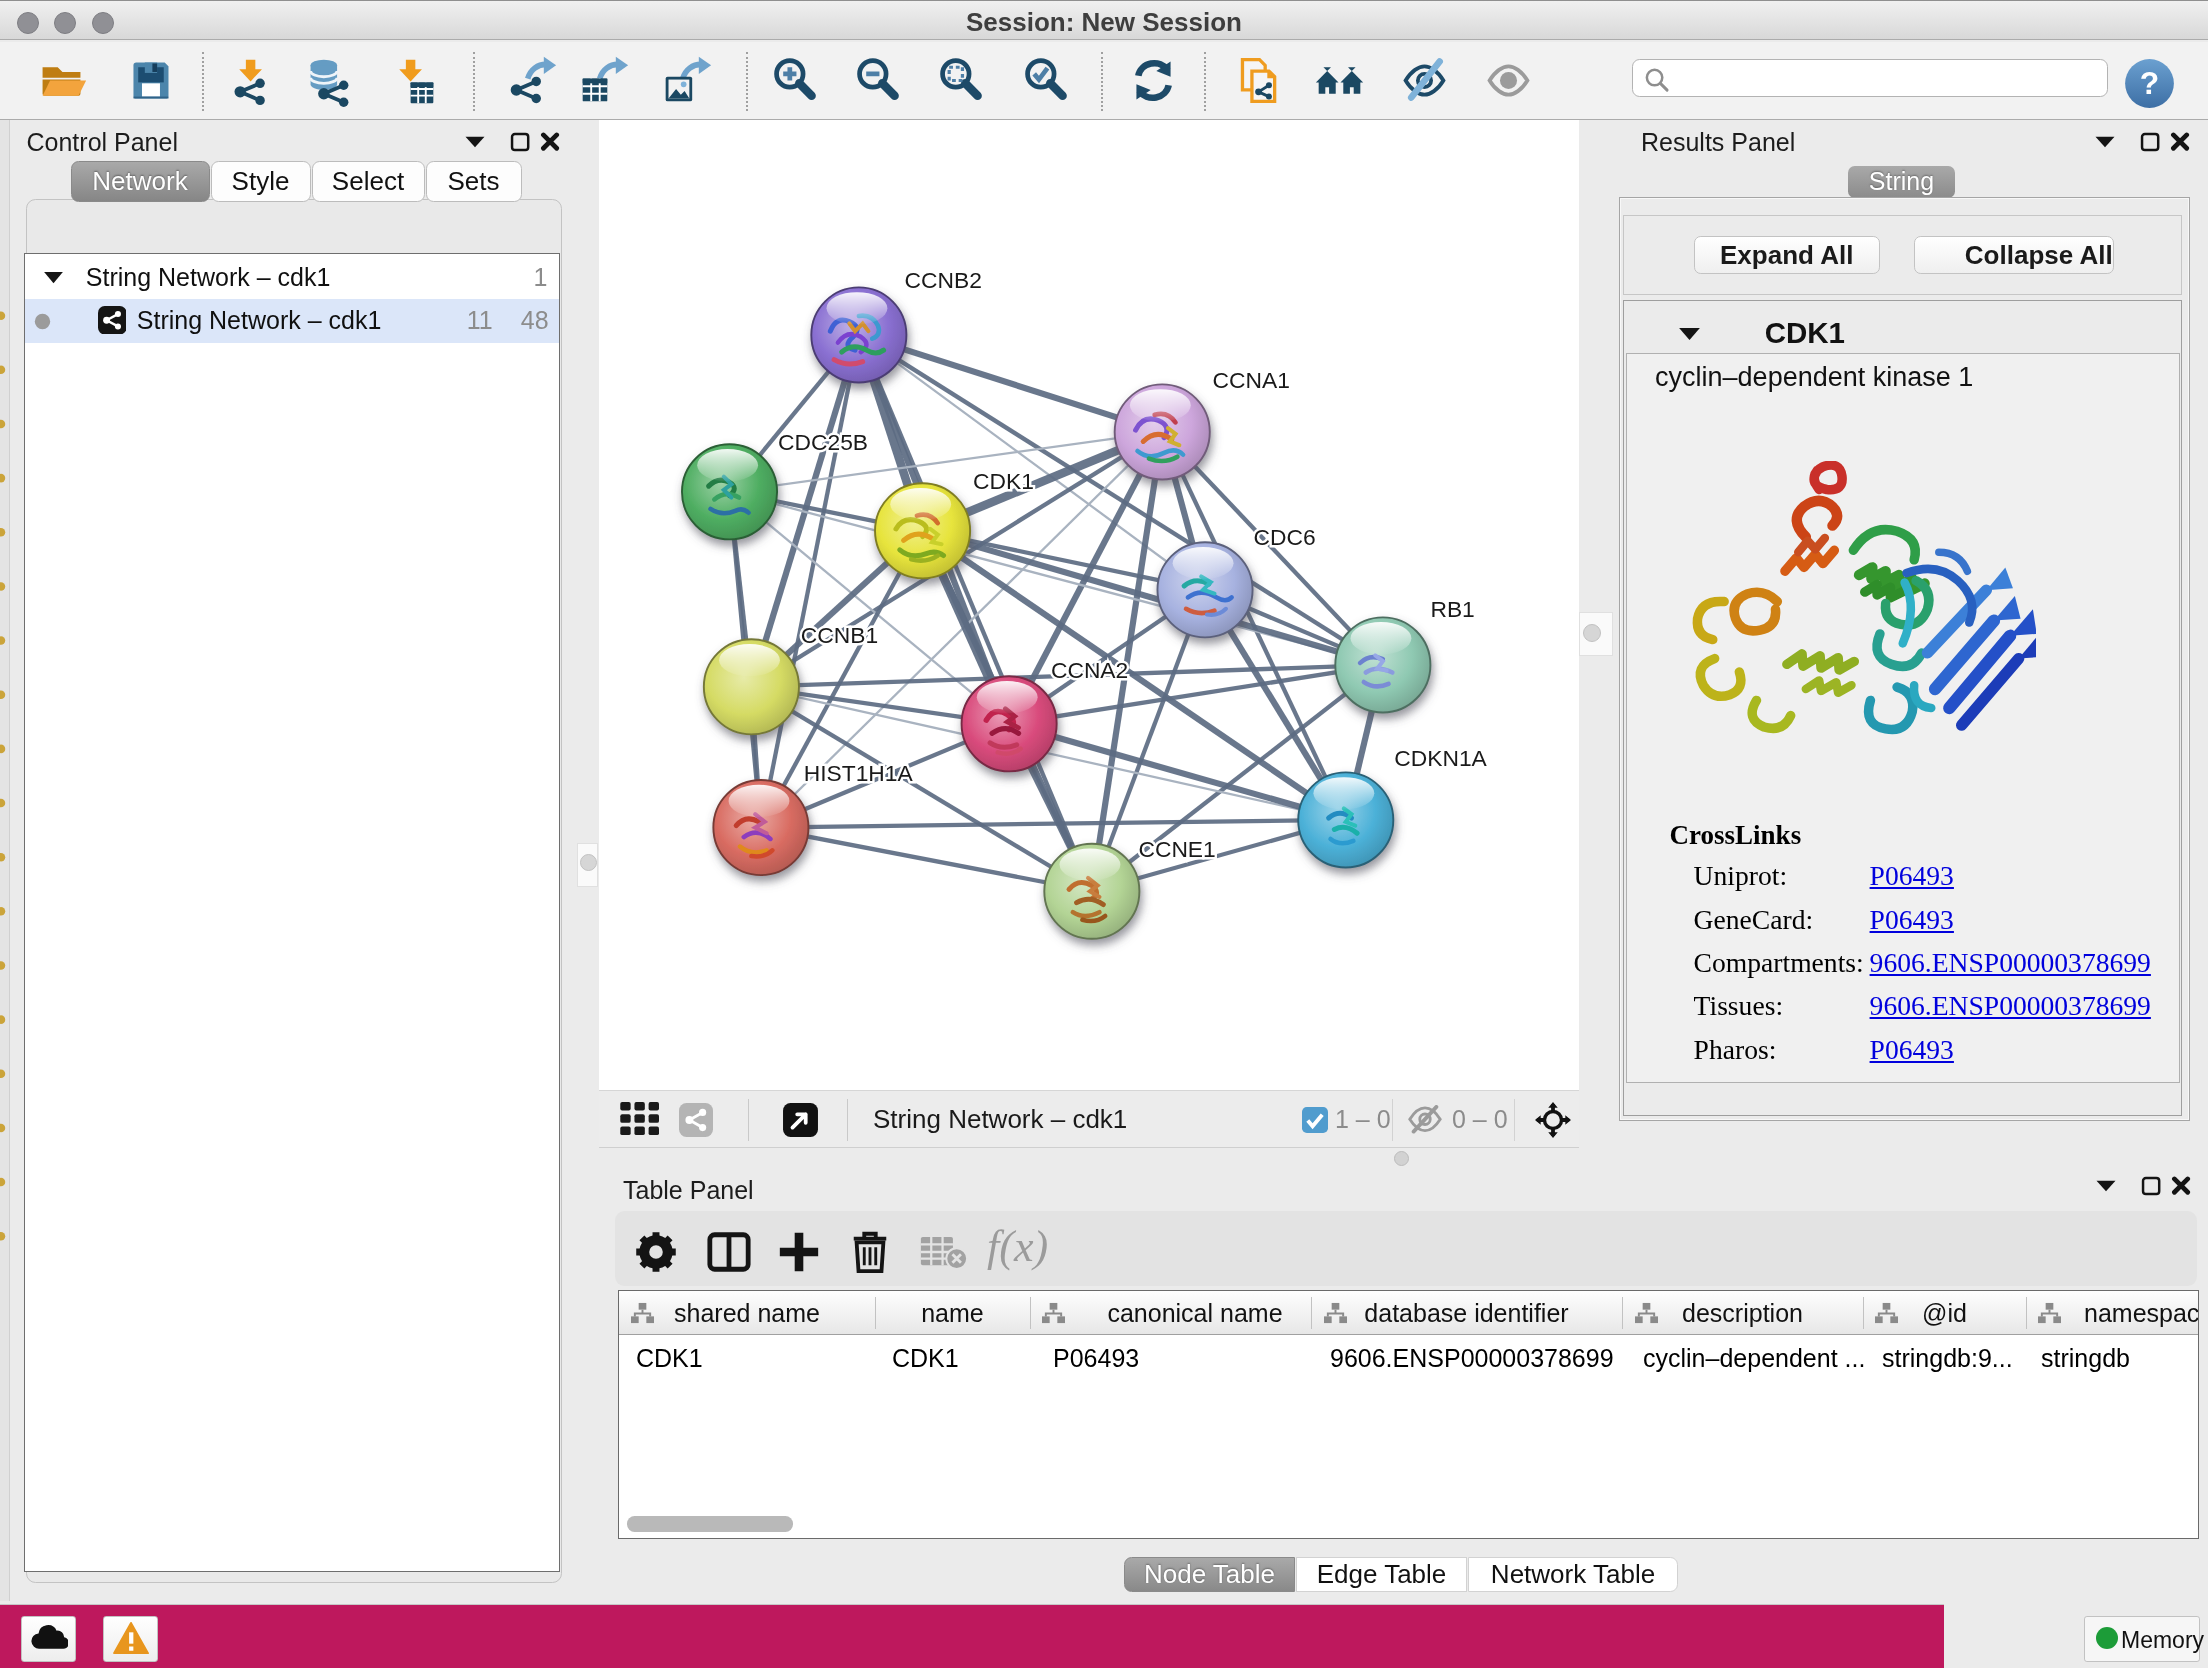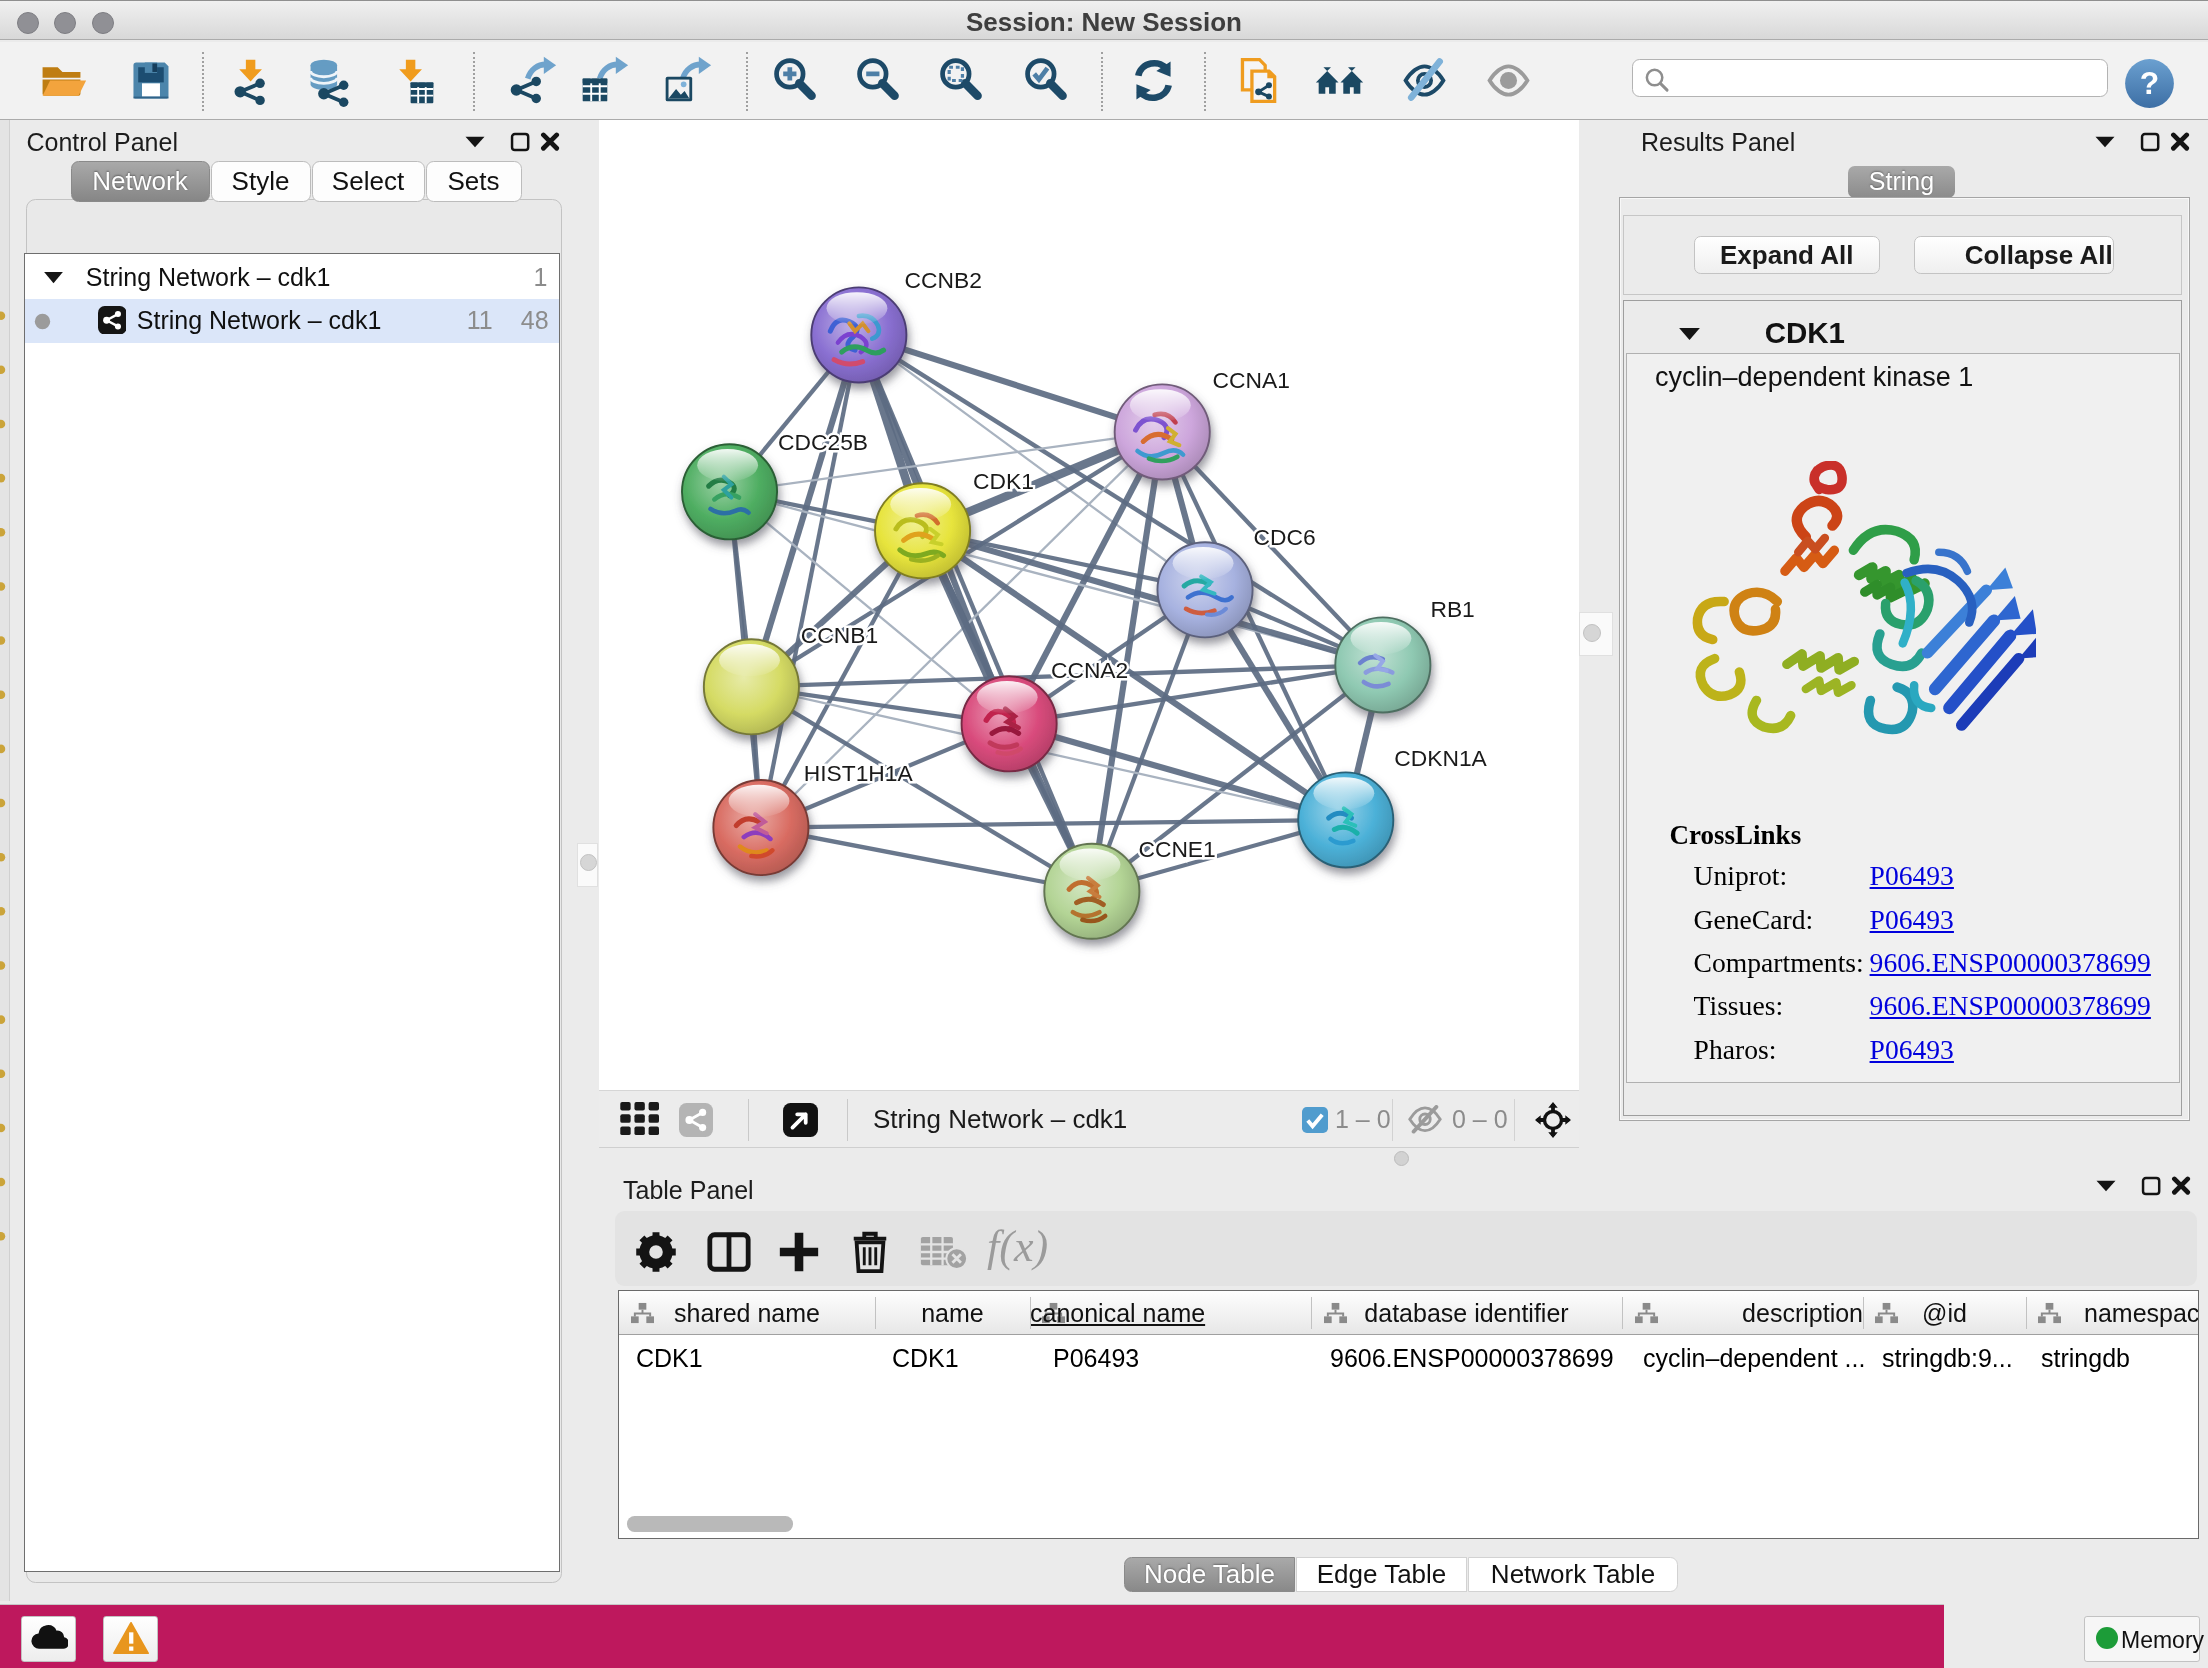--- a/index.html
+++ b/index.html
@@ -715,37 +715,37 @@
           </svg>
       <div style="position:absolute;left:0px;top:7.6px;width:256px;text-align:center;font-size:25px;color:#111;">shared name</div>
       <div style="position:absolute;left:256px;top:7.6px;width:155px;text-align:center;font-size:25px;color:#111;">name</div>
       <div style="position:absolute;left:256px;top:5.7px;height:32px;border-left:1.9px solid #c2c2c2;"></div>
       <svg style="position:absolute;left:422px;top:10.5px;" width="25" height="23" viewBox="0 0 26 24">
             <rect x="9" y="1" width="8" height="7" fill="#8a8a8a"></rect>
             <rect x="1" y="15" width="8" height="7" fill="#8a8a8a"></rect>
             <rect x="17" y="15" width="8" height="7" fill="#8a8a8a"></rect>
             <path d="M13 8 v4 M5 15 v-3 h16 v3" stroke="#8a8a8a" stroke-width="2" fill="none"></path>
           </svg>
-      <div style="position:absolute;left:411px;top:7.6px;width:330px;text-align:left;font-size:25px;color:#111;text-decoration:underline;">canonical name</div>
+      <div style="position:absolute;left:411px;top:7.6px;width:330px;text-align:center;font-size:25px;color:#111;">canonical name</div>
       <div style="position:absolute;left:411px;top:5.7px;height:32px;border-left:1.9px solid #c2c2c2;"></div>
       <svg style="position:absolute;left:704px;top:10.5px;" width="25" height="23" viewBox="0 0 26 24">
             <rect x="9" y="1" width="8" height="7" fill="#8a8a8a"></rect>
             <rect x="1" y="15" width="8" height="7" fill="#8a8a8a"></rect>
             <rect x="17" y="15" width="8" height="7" fill="#8a8a8a"></rect>
             <path d="M13 8 v4 M5 15 v-3 h16 v3" stroke="#8a8a8a" stroke-width="2" fill="none"></path>
           </svg>
       <div style="position:absolute;left:692px;top:7.6px;width:311px;text-align:center;font-size:25px;color:#111;">database identifier</div>
       <div style="position:absolute;left:692px;top:5.7px;height:32px;border-left:1.9px solid #c2c2c2;"></div>
       <svg style="position:absolute;left:1015px;top:10.5px;" width="25" height="23" viewBox="0 0 26 24">
             <rect x="9" y="1" width="8" height="7" fill="#8a8a8a"></rect>
             <rect x="1" y="15" width="8" height="7" fill="#8a8a8a"></rect>
             <rect x="17" y="15" width="8" height="7" fill="#8a8a8a"></rect>
             <path d="M13 8 v4 M5 15 v-3 h16 v3" stroke="#8a8a8a" stroke-width="2" fill="none"></path>
           </svg>
-      <div style="position:absolute;left:1003px;top:7.6px;width:241px;text-align:right;font-size:25px;color:#111;">description</div>
+      <div style="position:absolute;left:1003px;top:7.6px;width:241px;text-align:center;font-size:25px;color:#111;">description</div>
       <div style="position:absolute;left:1003px;top:5.7px;height:32px;border-left:1.9px solid #c2c2c2;"></div>
       <svg style="position:absolute;left:1255px;top:10.5px;" width="25" height="23" viewBox="0 0 26 24">
             <rect x="9" y="1" width="8" height="7" fill="#8a8a8a"></rect>
             <rect x="1" y="15" width="8" height="7" fill="#8a8a8a"></rect>
             <rect x="17" y="15" width="8" height="7" fill="#8a8a8a"></rect>
             <path d="M13 8 v4 M5 15 v-3 h16 v3" stroke="#8a8a8a" stroke-width="2" fill="none"></path>
           </svg>
       <div style="position:absolute;left:1244px;top:7.6px;width:163px;text-align:center;font-size:25px;color:#111;">@id</div>
       <div style="position:absolute;left:1244px;top:5.7px;height:32px;border-left:1.9px solid #c2c2c2;"></div>
       <svg style="position:absolute;left:1418px;top:10.5px;" width="25" height="23" viewBox="0 0 26 24">

